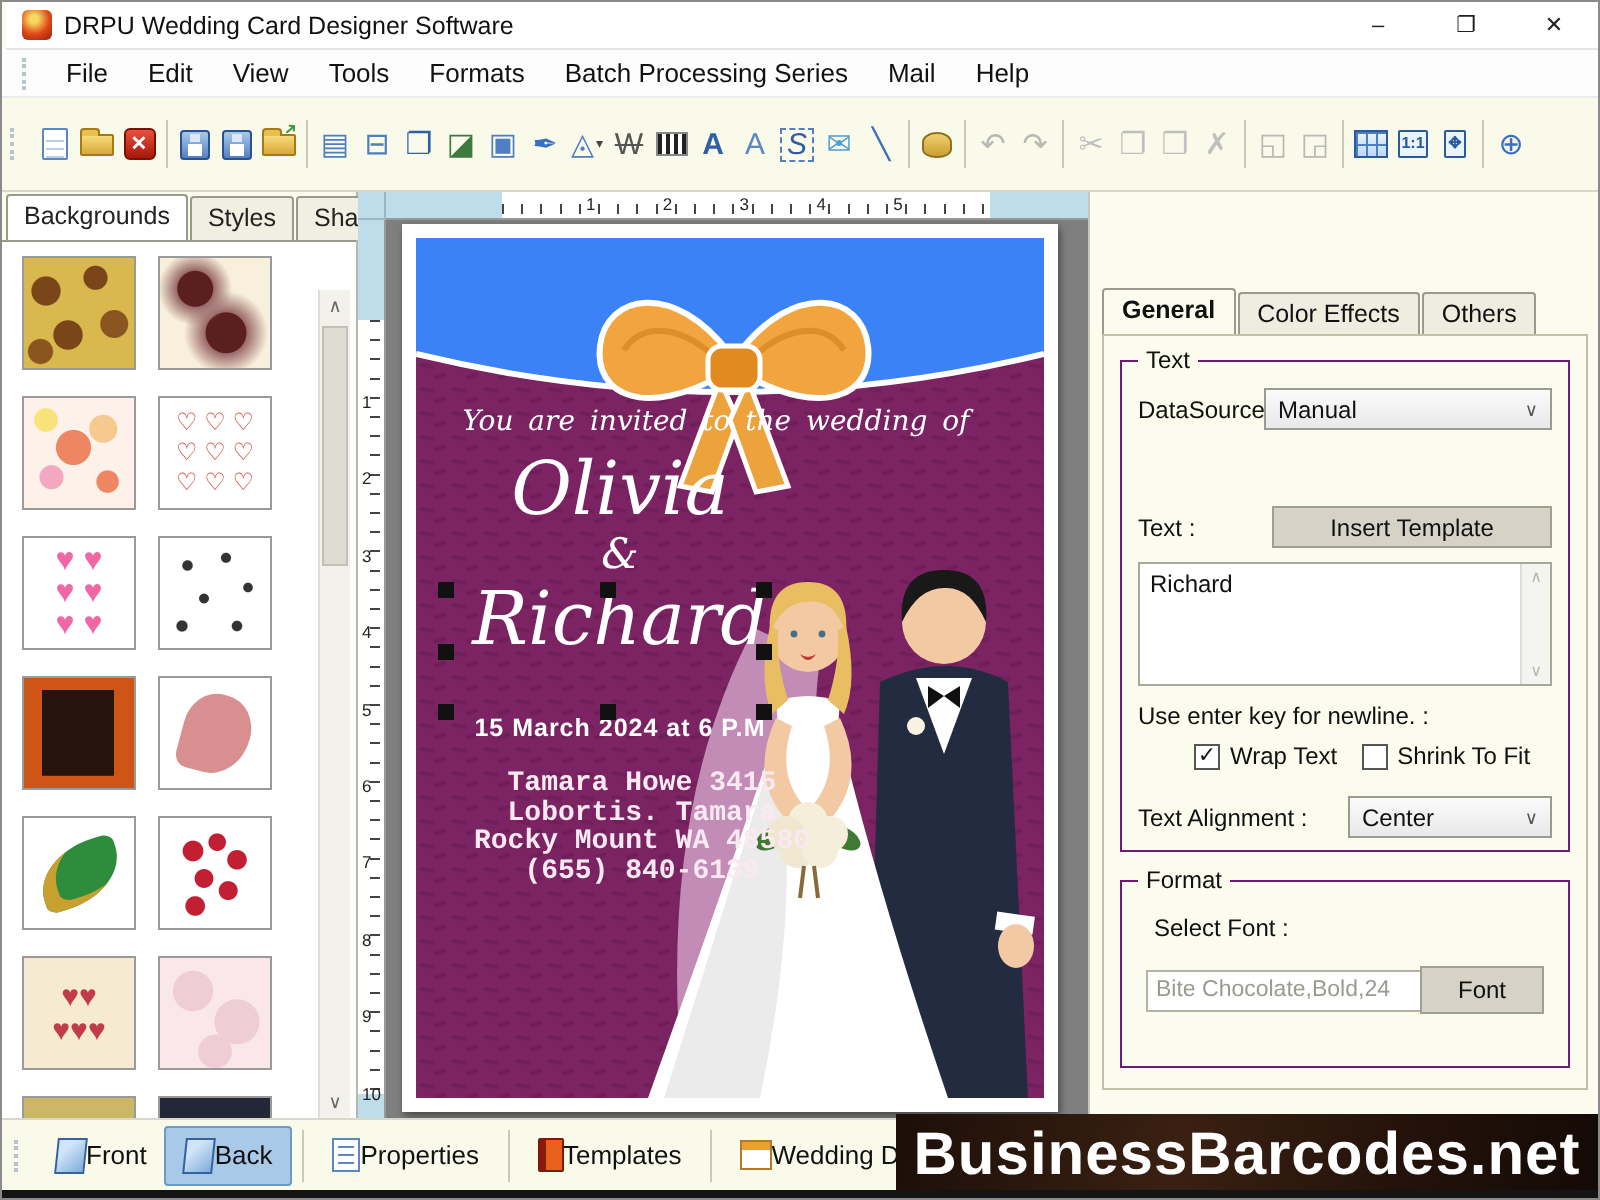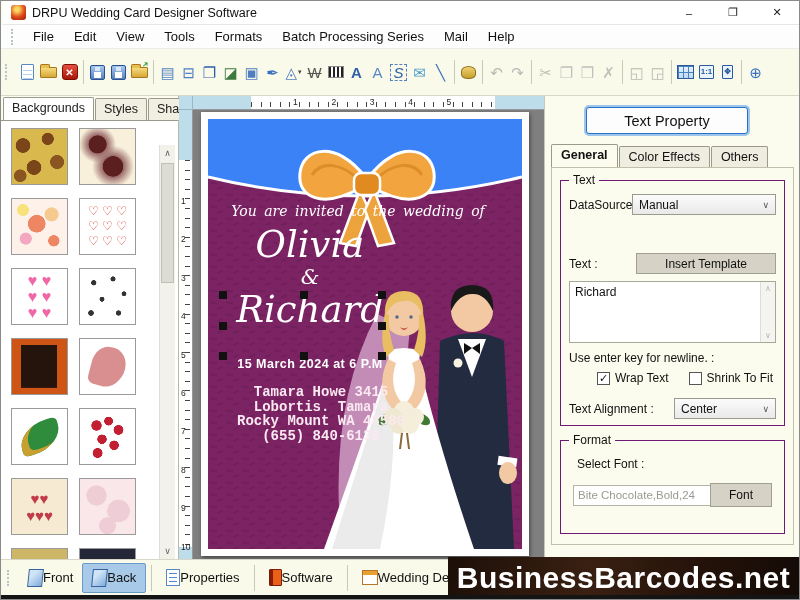--- a/index.html
+++ b/index.html
@@ -415,21 +415,20 @@
     <div class="handle" style="left:121px;top:195px"></div>
     <div class="handle" style="left:199px;top:195px"></div>
     <div class="handle" style="left:40px;top:226px"></div>
     <div class="handle" style="left:199px;top:226px"></div>
     <div class="handle" style="left:40px;top:256px"></div>
     <div class="handle" style="left:121px;top:256px"></div>
     <div class="handle" style="left:199px;top:256px"></div>
   </div>
 
   <div class="right-panel">
-    <div class="tp-btn">Text Property</div>
     <div class="rp-tabs">
         <div class="rp-tab active">General</div>
         <div class="rp-tab">Color Effects</div>
         <div class="rp-tab">Others</div>
       </div>
     <div class="rp-content">
 
       <div class="groupbox gb-text">
         <div class="gb-label">Text</div>
         <div class="fld-label" style="left:8px;top:17px">DataSource :</div>
@@ -445,21 +444,21 @@
             <span style="top:2px">∧</span>
             <span style="bottom:2px">∨</span>
           </div>
         </div>
         <div class="fld-label" style="left:8px;top:170px">Use enter key for newline. :</div>
         <div class="cb-row">
           <div class="checkbox" style="margin-left:36px">
             <span class="cb-box" id="cb-wrap">✓</span>
             <span>Wrap Text</span>
           </div>
-          <div class="checkbox" style="margin-left:20px">
+          <div class="checkbox" style="margin-left:12px">
             <span class="cb-box" id="cb-shrink"></span>
             <span>Shrink To Fit</span>
           </div>
         </div>
         <div class="fld-label" style="left:8px;top:221px">Text Alignment :</div>
         <div class="dropdown" style="right:8px;top:217px;width:102px">
           <span>Center</span>
           <span class="chev">∨</span>
         </div>
       </div>
@@ -485,21 +484,21 @@
         <span>Back</span>
       </div>
       <div class="sb-sep"></div>
       <div class="sb-btn">
         <div class="ic-props"></div>
         <span>Properties</span>
       </div>
       <div class="sb-sep"></div>
       <div class="sb-btn">
         <div class="ic-template"></div>
-        <span>Software</span>
+        <span>Templates</span>
       </div>
       <div class="sb-sep"></div>
       <div class="sb-btn">
         <div class="ic-details"></div>
         <span>Wedding Details</span>
       </div>
     </div>
 
   <div class="watermark">
     <span>BusinessBarcodes.net</span>

